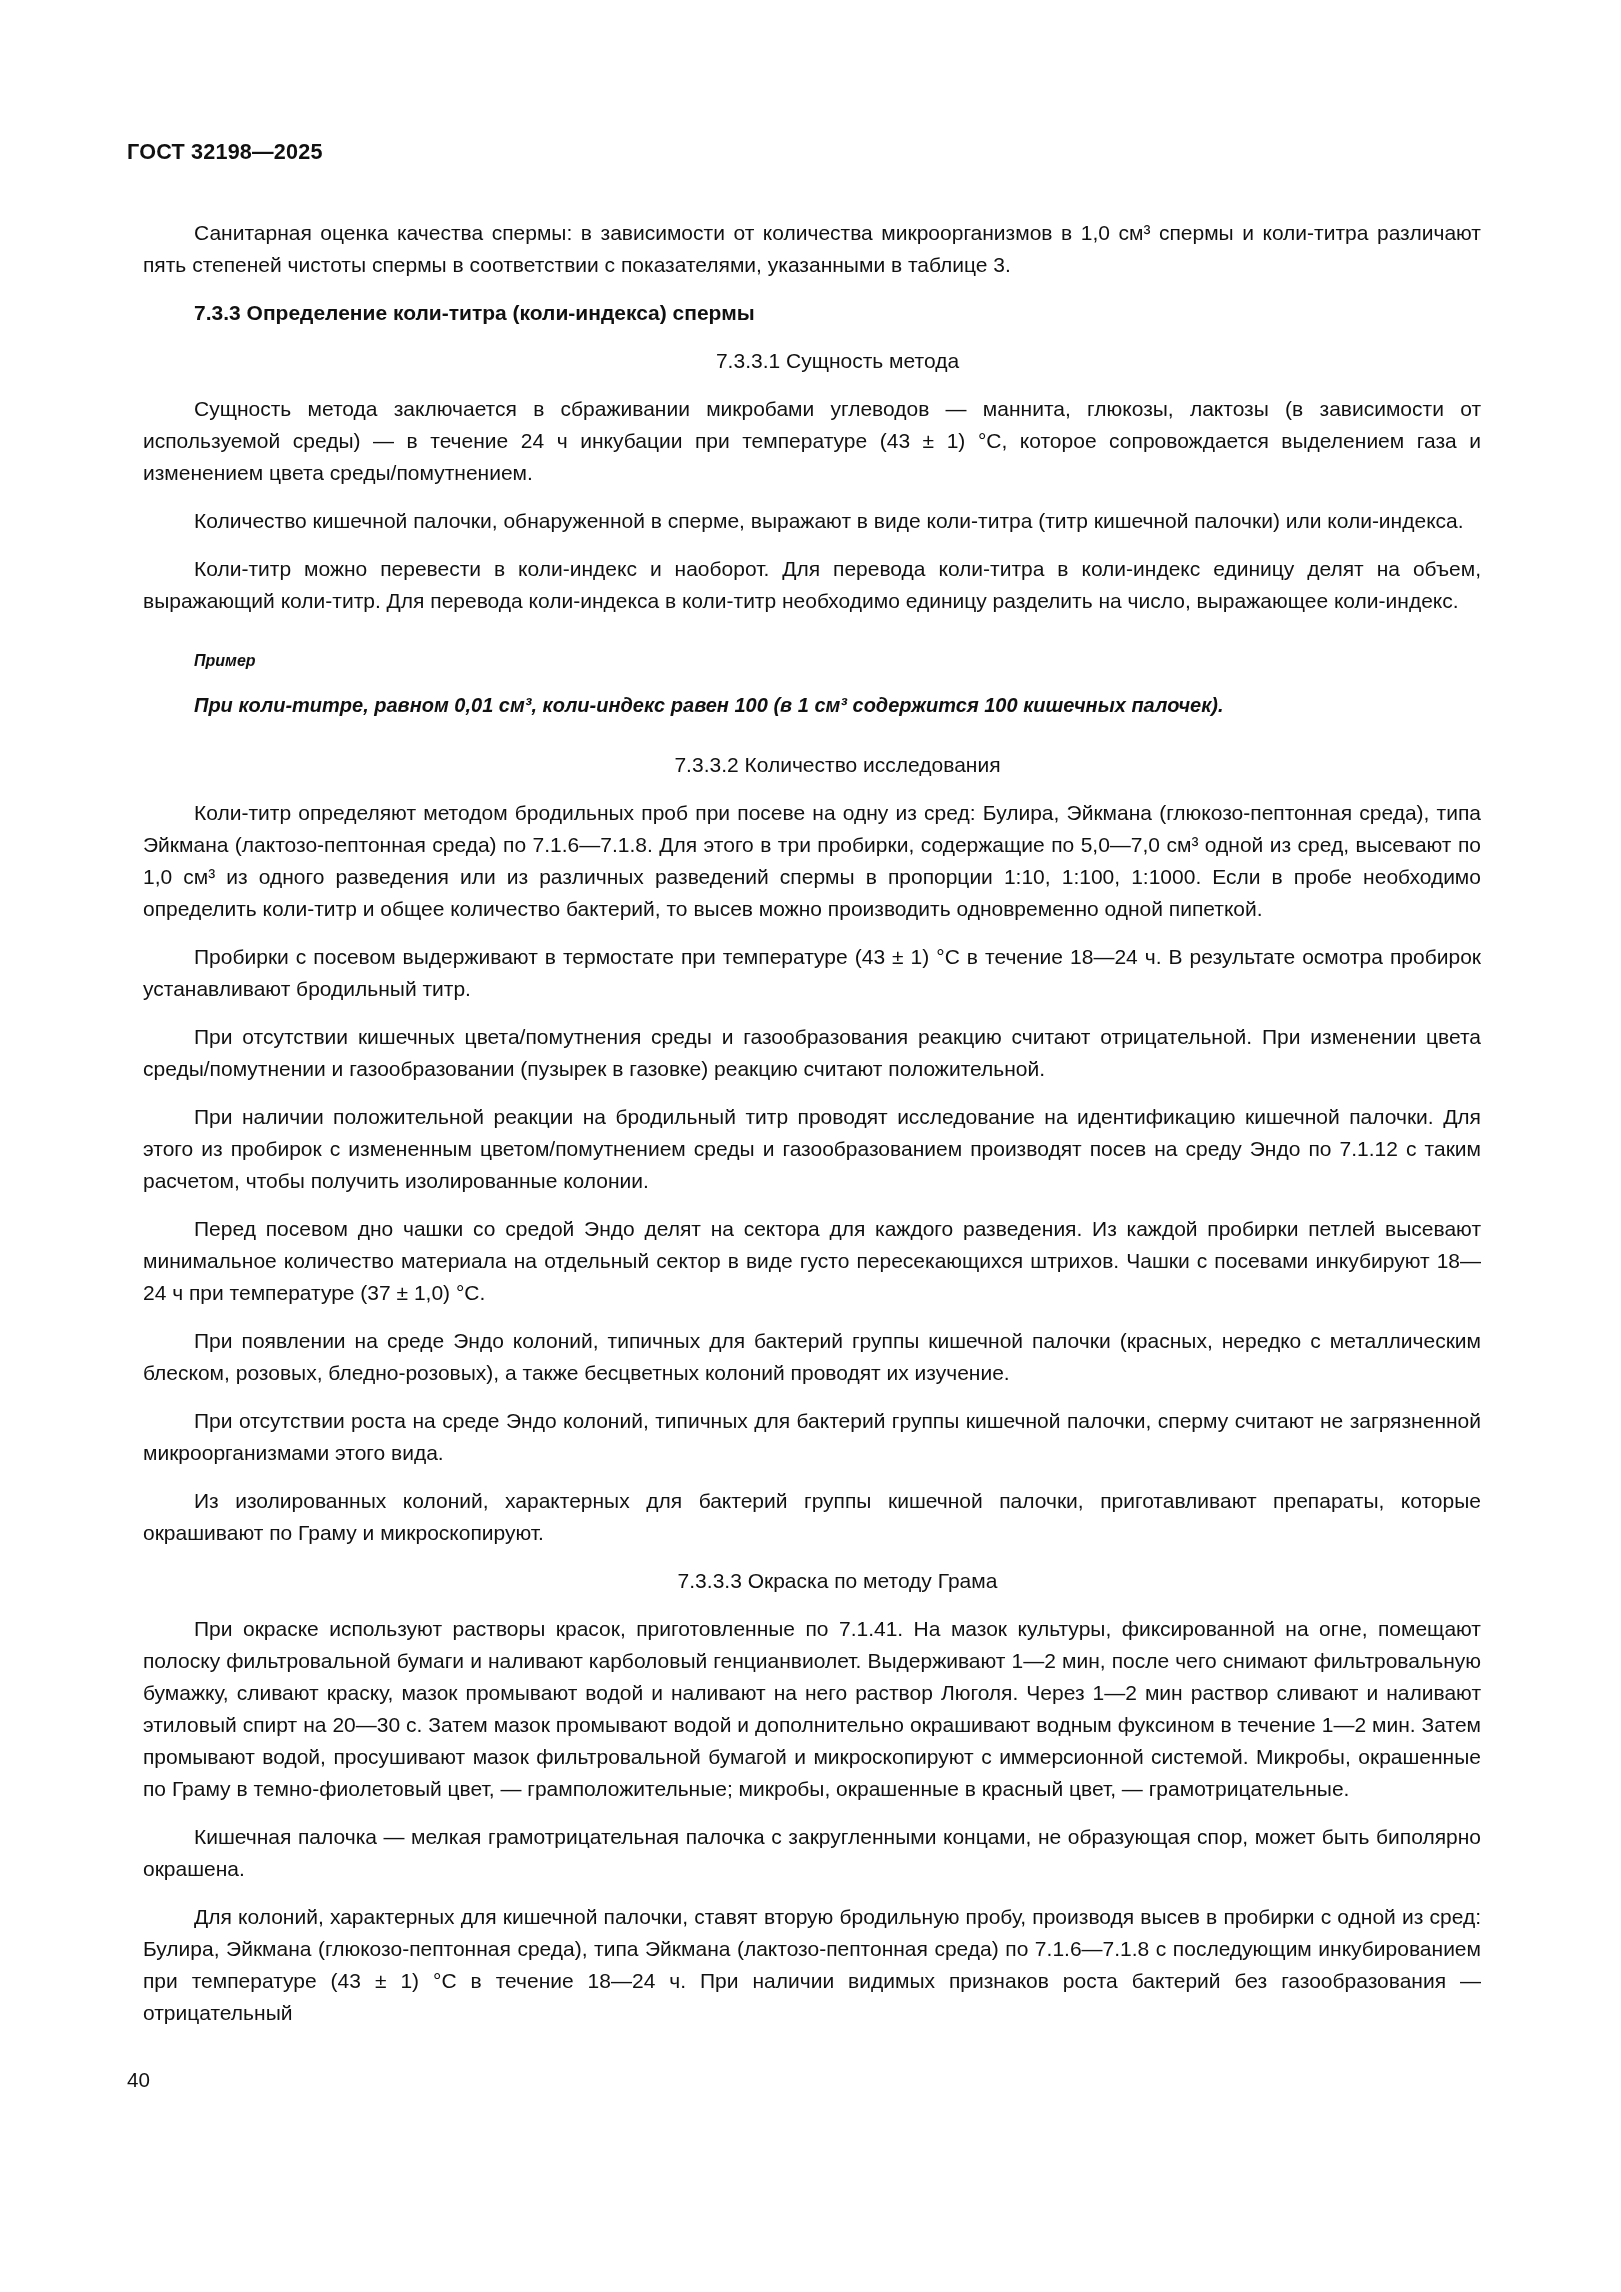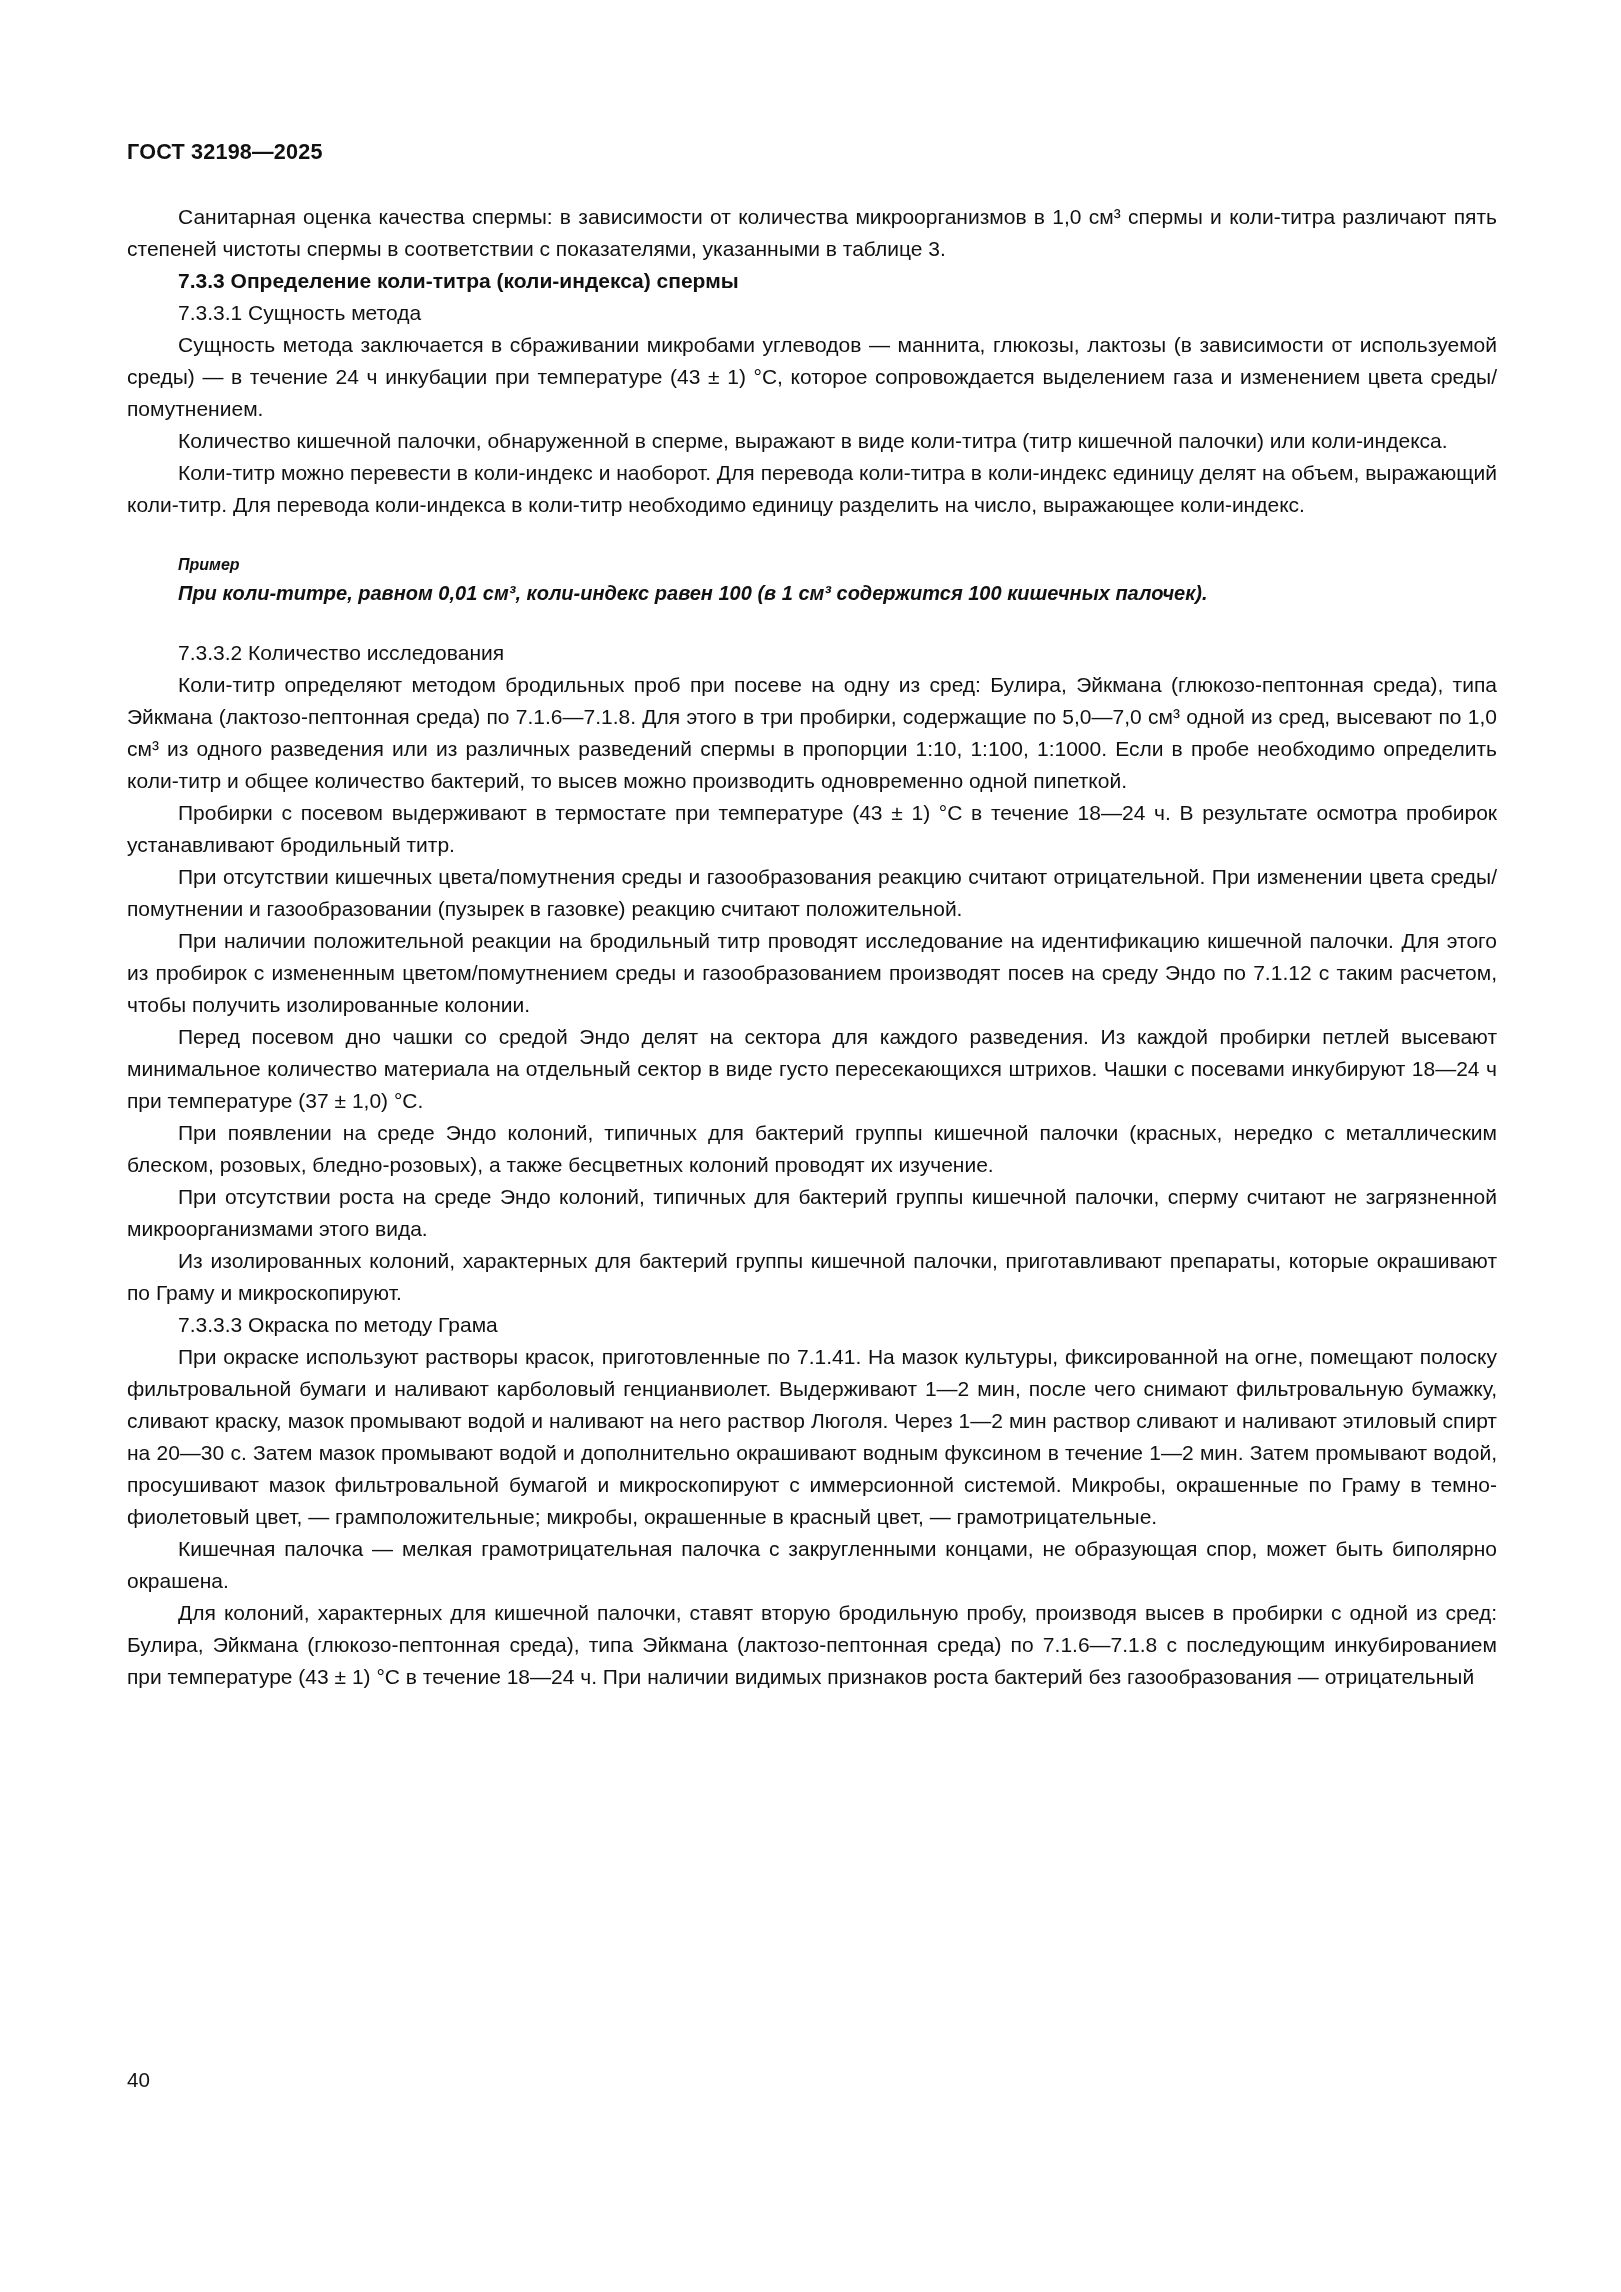--- a/index.html
+++ b/index.html
@@ -35,39 +35,39 @@
     white-space: nowrap;
   }
   
   .content {
     position: absolute;
     top: 201px;
     left: 127px;
     width: 1370px;
   }
   p {
-    margin: 0;
+    margin: 16px;
     font-size: 21px;
     line-height: 32px;
     text-align: justify;
     text-justify: inter-word;
     -webkit-hyphens: none;
     hyphens: none;
   }
   p.indent {
     text-indent: 51px;
   }
   .heading-bold {
     font-weight: bold;
     text-indent: 51px;
     text-align: left;
   }
   .subhead {
     text-indent: 51px;
-    text-align: left;
+    text-align: center;
   }
   .example-block {
     margin-top: 29px;
     margin-bottom: 29px;
   }
   .example-title {
     font-weight: bold;
     font-style: italic;
     font-size: 16px;
     line-height: 29px;

